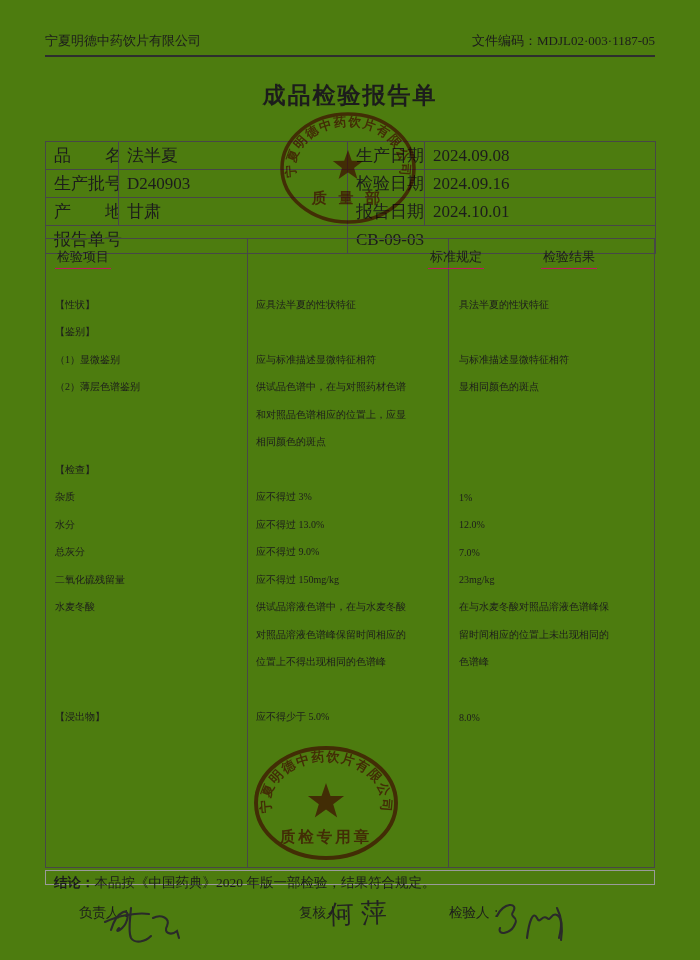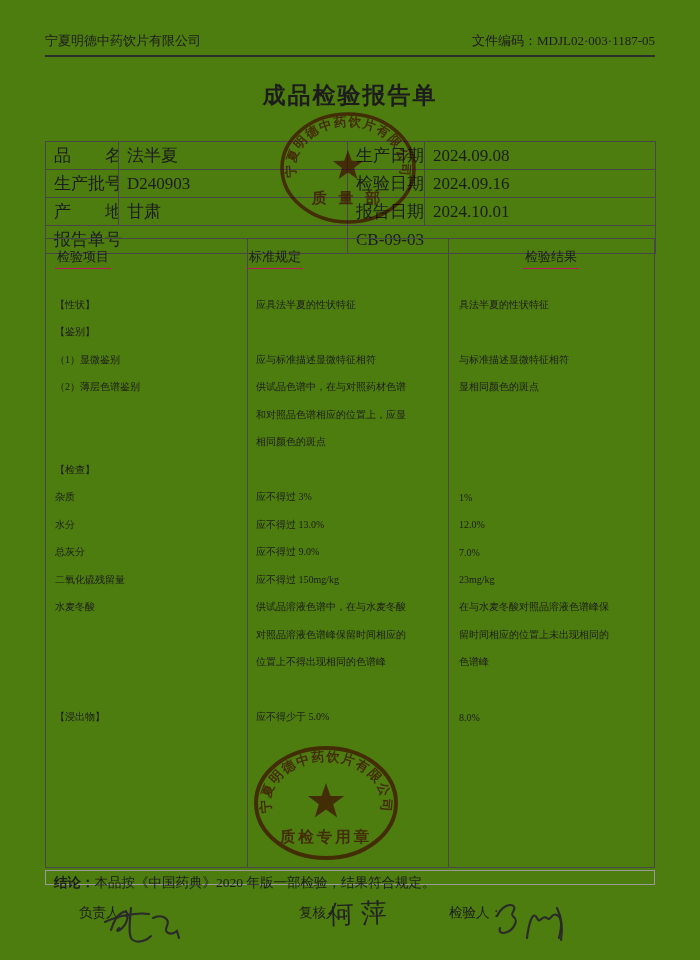--- a/index.html
+++ b/index.html
@@ -24,21 +24,21 @@
     white-space:nowrap; overflow:hidden; }
 
   
   .main-table { position:absolute; top:238px; left:45px; width:610px;
     height:630px; border:1px solid #474747; }
   .vdiv { position:absolute; top:0; bottom:0; width:1px; background:#474747; }
   .vdiv.v1 { left:201px; } .vdiv.v2 { left:402px; }
   .thead { position:absolute; top:9px; left:0; right:0; display:flex;
     font-size:13px; }
   .thead .h1 { width:201px; padding-left:9px; text-align:left; }
-  .thead .h2 { width:201px; text-align:left; }
+  .thead .h2 { width:201px; text-align:right;margin-left:36px; }
   .thead .h3 { flex:1; text-align:center; }
   .thead span.u { display:inline-block; border-bottom:1px solid #be185d;
     padding:0 2px 2px; }
   .trows { position:absolute; top:52px; left:0; right:0; }
   .trow { display:flex; height:27.5px; align-items:center; font-size:10px; }
   .trow .c1 { width:201px; padding-left:9px; white-space:nowrap; }
   .trow .c2 { width:201px; padding-left:9px; white-space:nowrap; }
   .trow .c3 { flex:1; padding-left:11px; white-space:nowrap; }
 
   

